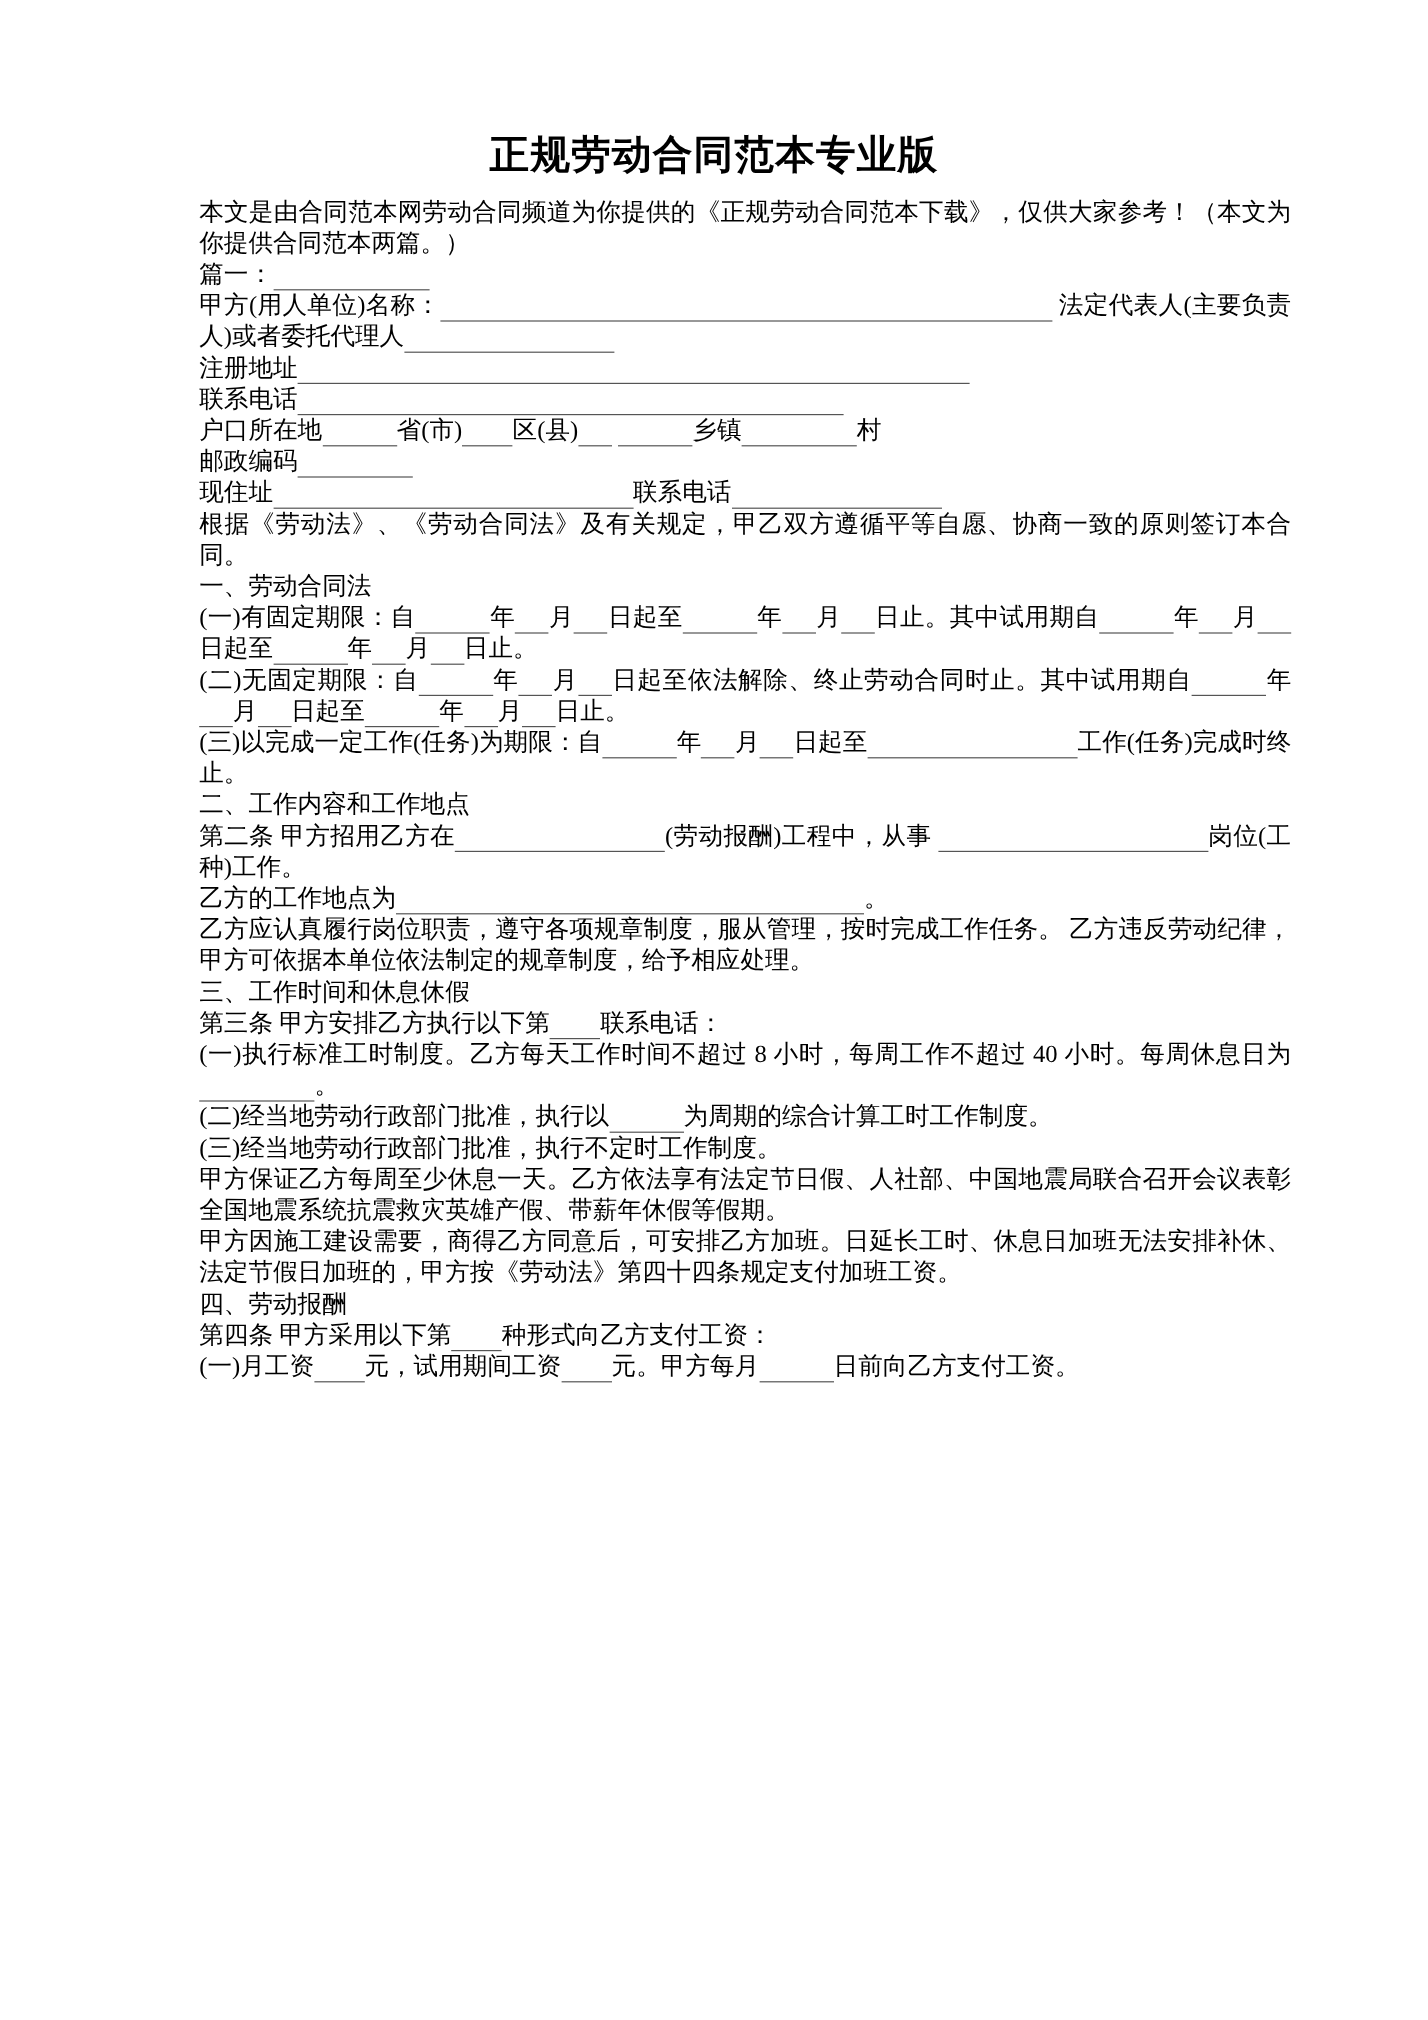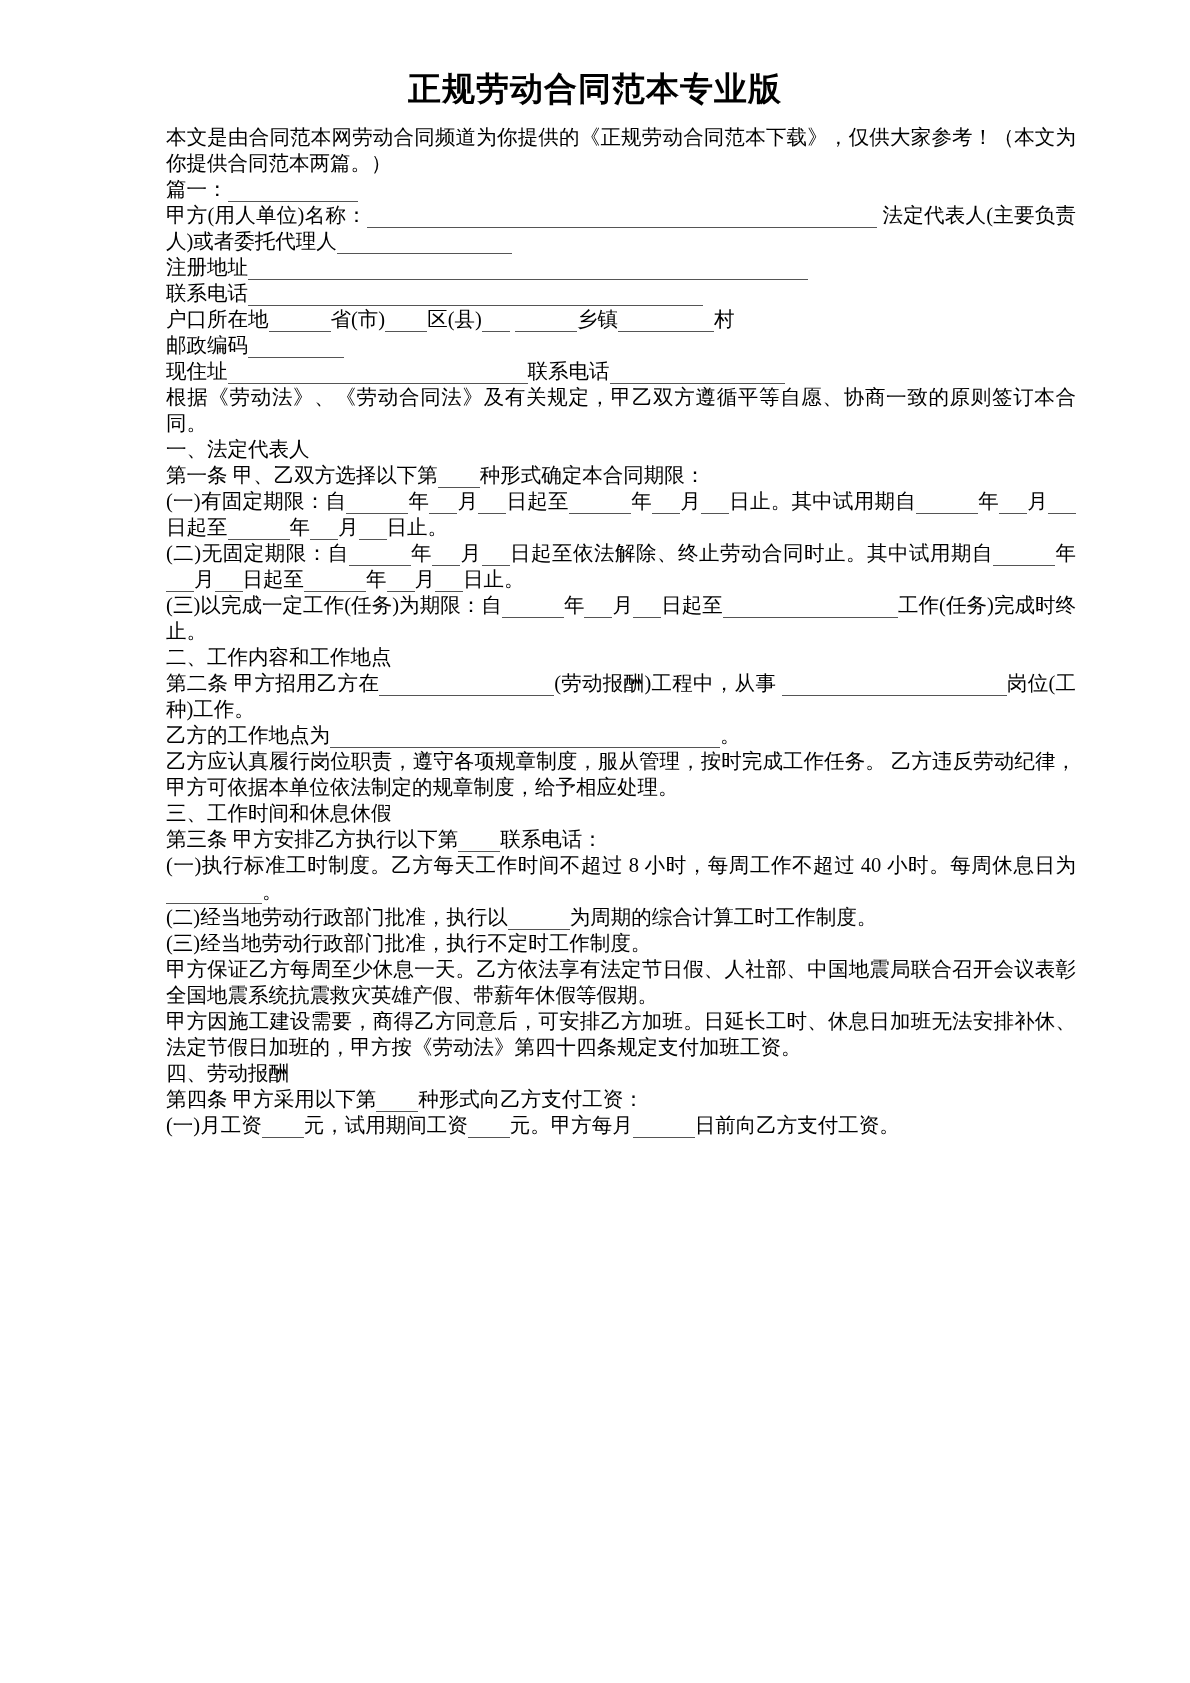--- a/index.html
+++ b/index.html
@@ -20,21 +20,21 @@
     height: 1683px;
     box-sizing: border-box;
     padding: 0;
   }
   #doc-title {
     text-align: center;
     font-size: 33px;
     font-weight: bold;
     letter-spacing: 1px;
     margin: 0;
-    padding-top: 68px;
+    padding-top: 108px;
     line-height: 42px;
     font-family: "Liberation Sans", "DejaVu Sans", sans-serif;
   }
   #body-block {
     margin: 0;
     padding: 14px 114px 0 166px;
     font-size: 20.5px;
     line-height: 26px;
     text-align: justify;
     text-justify: inter-character;
@@ -86,22 +86,21 @@
 
 
     <p class="p"><span>户口所在地</span><span class="ul u-s"></span><span>省(市)</span><span class="ul u-xs"></span><span>区(县)</span><span class="ul u-xxs"></span> <span class="ul u-s"></span><span>乡镇</span><span class="ul u-m"></span><span>村</span></p>
 
     <p class="p"><span>邮政编码</span><span class="ul u-m"></span></p>
 
     <p class="p"><span>现住址</span><span class="ul u-w1"></span><span>联系电话</span><span class="ul u-xl"></span></p>
 
     <p class="p">根据《劳动法》、《劳动合同法》及有关规定，甲乙双方遵循平等自愿、协商一致的原则签订本合同。</p>
 
-    <p class="p">一、法定代表人</p>
-    <p class="p"><span>第一条 甲、乙双方选择以下第</span><span class="ul u-xs"></span><span>种形式确定本合同期限：</span></p>
+    <p class="p">一、劳动合同法</p>
 
     <p class="p"><span>(一)</span><span>有固定期限：自</span><span class="ul u-s"></span><span>年</span><span class="ul u-xxs"></span><span>月</span><span class="ul u-xxs"></span><span>日起至</span><span class="ul u-s"></span><span>年</span><span class="ul u-xxs"></span><span>月</span><span class="ul u-xxs"></span><span>日止。其中试用期自</span><span class="ul u-s"></span><span>年</span><span class="ul u-xxs"></span><span>月</span><span class="ul u-xxs"></span><span>日起至</span><span class="ul u-s"></span><span>年</span><span class="ul u-xxs"></span><span>月</span><span class="ul u-xxs"></span><span>日止。</span></p>
 
     <p class="p"><span>(二)</span><span>无固定期限：自</span><span class="ul u-s"></span><span>年</span><span class="ul u-xxs"></span><span>月</span><span class="ul u-xxs"></span><span>日起至依法解除、终止劳动合同时止。其中试用期自</span><span class="ul u-s"></span><span>年</span><span class="ul u-xxs"></span><span>月</span><span class="ul u-xxs"></span><span>日起至</span><span class="ul u-s"></span><span>年</span><span class="ul u-xxs"></span><span>月</span><span class="ul u-xxs"></span><span>日止。</span></p>
 
     <p class="p"><span>(三)</span><span>以完成一定工作(任务)为期限：自</span><span class="ul u-s"></span><span>年</span><span class="ul u-xxs"></span><span>月</span><span class="ul u-xxs"></span><span>日起至</span><span class="ul u-xl"></span><span>工作(任务)完成时终止。</span></p>
 
     <p class="p">二、工作内容和工作地点</p>
     <p class="p"><span>第二条 甲方招用乙方在</span><span class="ul u-xl"></span><span>(劳动报酬)工程中，从事</span> <span class="ul u-xxl"></span><span>岗位(工种)工作。</span></p>
 

